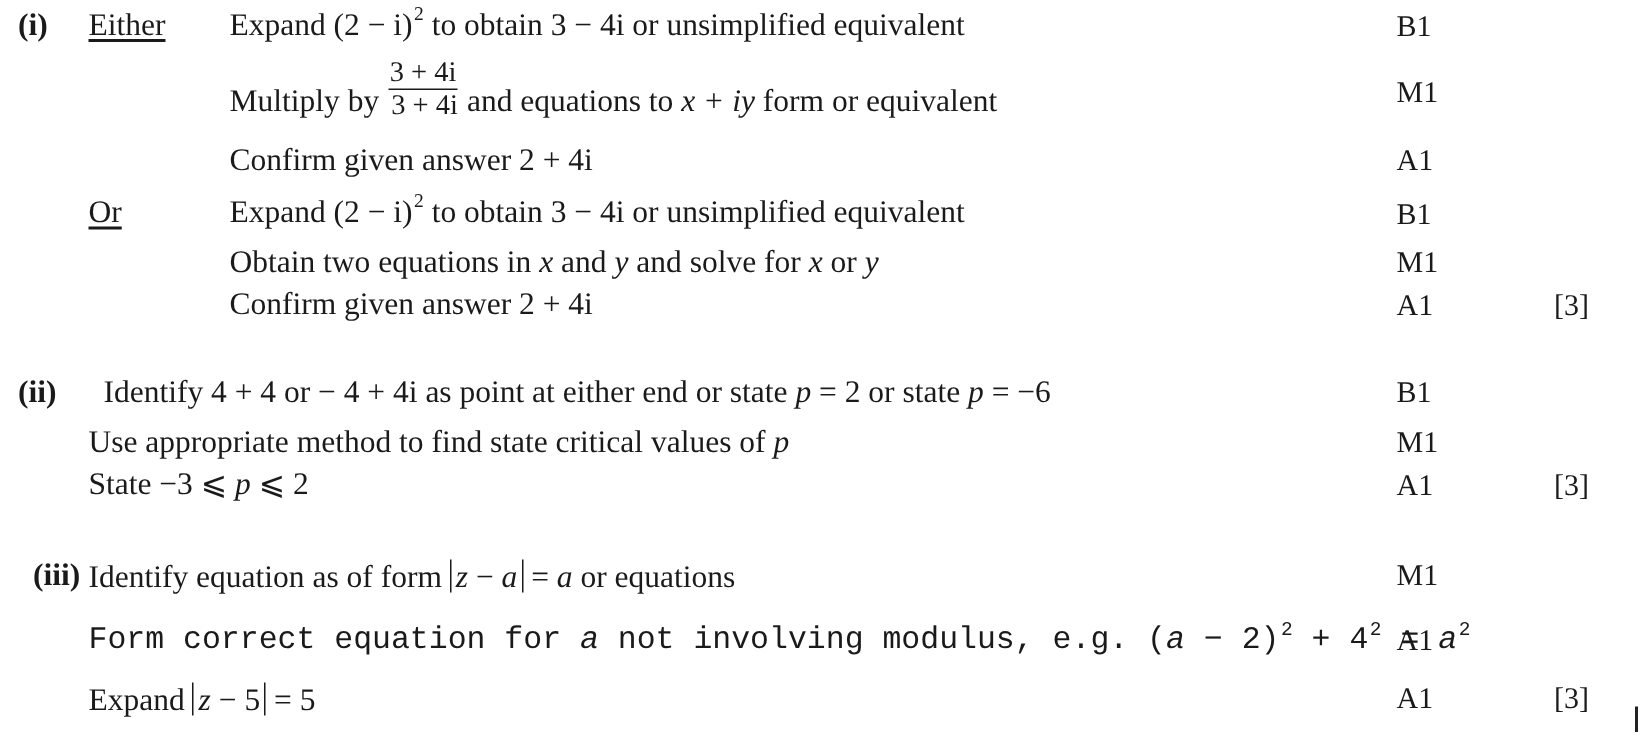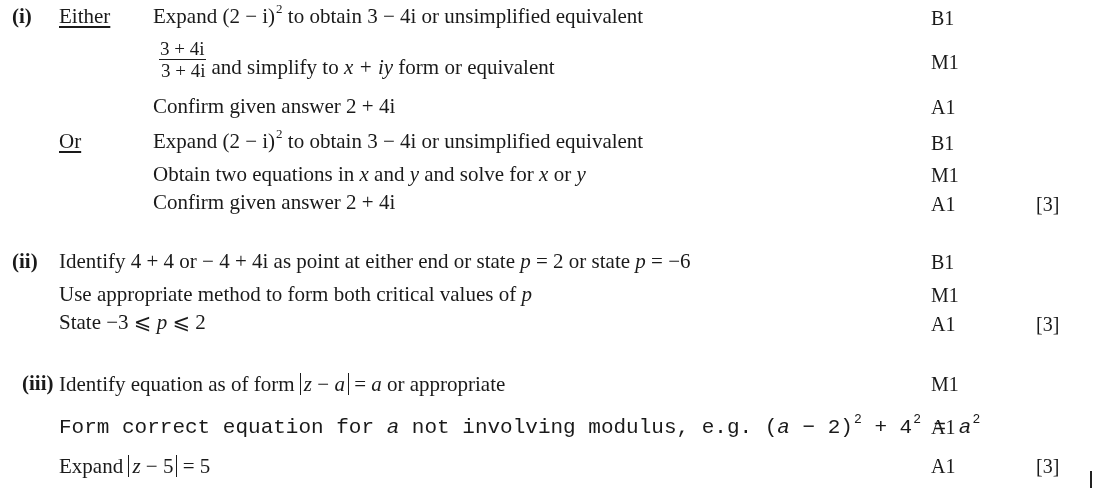--- a/index.html
+++ b/index.html
@@ -23,21 +23,21 @@
 
 <div class="abs part" style="left:12px; top:6px;">(i)</div>
 <div class="abs ul" style="left:59px; top:6px;">Either</div>
 
 <div class="abs" style="left:153px; top:6px;">
   <span>Expand </span><span>(2 − i)</span><sup>2</sup><span> to obtain 3 − 4i or unsimplified equivalent</span>
 </div>
 <div class="abs mark" style="left:907px; top:8px;">B1</div>
 
 <div class="abs" style="left:153px; top:41px;">
-  <span class="frac"><span class="num">3 + 4i</span><span class="den">3 + 4i</span></span><span style="position:relative; top:8px;"><span>and simplify to </span><span class="it">x + iy</span><span> form or equivalent</span></span>
+  <span style="position:relative; top:8px;">Multiply by</span><span class="frac"><span class="num">3 + 4i</span><span class="den">3 + 4i</span></span><span style="position:relative; top:8px;"><span>and equations to </span><span class="it">x + iy</span><span> form or equivalent</span></span>
 </div>
 <div class="abs mark" style="left:907px; top:52px;">M1</div>
 
 <div class="abs" style="left:153px; top:96px;">Confirm given answer 2 + 4i</div>
 <div class="abs mark" style="left:907px; top:97px;">A1</div>
 
 <div class="abs ul" style="left:59px; top:131px;">Or</div>
 
 <div class="abs" style="left:153px; top:131px;">
   <span>Expand </span><span>(2 − i)</span><sup>2</sup><span> to obtain 3 − 4i or unsimplified equivalent</span>
@@ -47,39 +47,39 @@
 <div class="abs" style="left:153px; top:164px;">
   <span>Obtain two equations in </span><span class="it">x</span><span> and </span><span class="it">y</span><span> and solve for </span><span class="it">x</span><span> or </span><span class="it">y</span>
 </div>
 <div class="abs mark" style="left:907px; top:165px;">M1</div>
 
 <div class="abs" style="left:153px; top:192px;">Confirm given answer 2 + 4i</div>
 <div class="abs mark" style="left:907px; top:194px;">A1</div>
 <div class="abs total" style="left:1036px; top:194px;">[3]</div>
 
 <div class="abs part" style="left:12px; top:251px;">(ii)</div>
-<div class="abs" style="left:59px; top:251px;">
+<div class="abs" style="left:69px; top:251px;">
   <span>Identify 4 + 4 or − 4 + 4i as point at either end or state </span><span class="it">p</span><span> = 2 or state </span><span class="it">p</span><span> = −6</span>
 </div>
 <div class="abs mark" style="left:907px; top:252px;">B1</div>
 
 <div class="abs" style="left:59px; top:284px;">
-  <span>Use appropriate method to form both critical values of </span><span class="it">p</span>
+  <span>Use appropriate method to find state critical values of </span><span class="it">p</span>
 </div>
 <div class="abs mark" style="left:907px; top:285px;">M1</div>
 
 <div class="abs" style="left:59px; top:312px;">
   <span>State −3 ⩽ </span><span class="it">p</span><span> ⩽ 2</span>
 </div>
 <div class="abs mark" style="left:907px; top:314px;">A1</div>
 <div class="abs total" style="left:1036px; top:314px;">[3]</div>
 
 <div class="abs part" style="left:22px; top:373px;">(iii)</div>
 <div class="abs" style="left:59px; top:373px;">
-  <span>Identify equation as of form </span><span class="abs-bar"><span class="it">z</span><span> − </span><span class="it">a</span></span><span> = </span><span class="it">a</span><span> or appropriate</span>
+  <span>Identify equation as of form </span><span class="abs-bar"><span class="it">z</span><span> − </span><span class="it">a</span></span><span> = </span><span class="it">a</span><span> or equations</span>
 </div>
 <div class="abs mark" style="left:907px; top:374px;">M1</div>
 
 <div class="abs" style="left:59px; top:417px;font-family:Liberation Mono, monospace;">
   <span>Form correct equation for </span><span class="it">a</span><span> not involving modulus, e.g. </span><span>(</span><span class="it">a</span><span> − 2)</span><sup>2</sup><span> + 4</span><sup>2</sup><span> = </span><span class="it">a</span><sup>2</sup>
 </div>
 <div class="abs mark" style="left:907px; top:417px;">A1</div>
 
 <div class="abs" style="left:59px; top:455px;">
   <span>Expand </span><span class="abs-bar"><span class="it">z</span><span> − 5</span></span><span> = 5</span>

